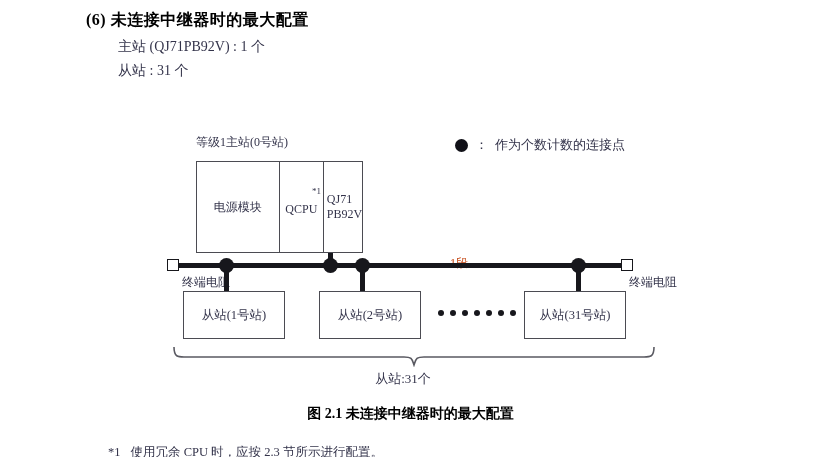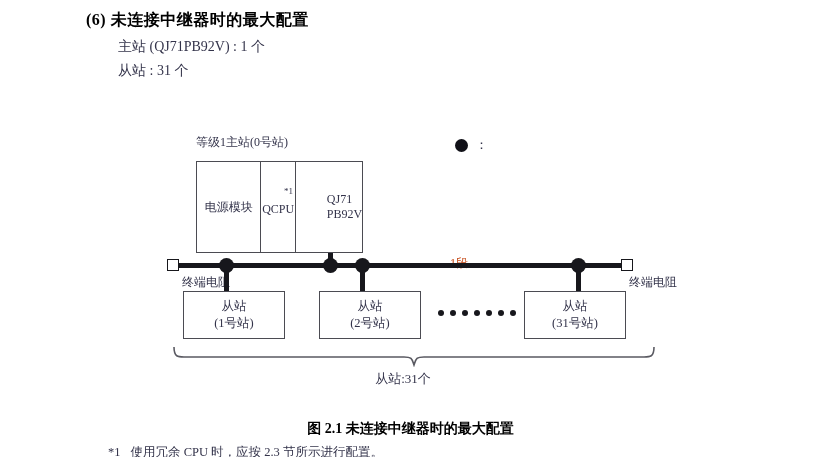--- a/index.html
+++ b/index.html
@@ -58,21 +58,21 @@
   #rack .cell{
     box-sizing:border-box;
     display:flex;align-items:center;justify-content:center;
     position:relative;
     font-size:12px;color:#33334a;
     text-align:center;
     line-height:1.25;
   }
   #cell-power{width:84px;border-right:1.6px solid #4b4b52;font-size:13px;}
   #cell-cpu{width:45px;border-right:1.6px solid #4b4b52;font-size:11px;}
-  #cell-net{width:38px;font-size:11px;justify-content:flex-start;padding-left:3px;margin-left:28px;}
+  #cell-net{width:38px;font-size:11px;justify-content:flex-start;padding-left:3px;}
   #cell-cpu .lbl{position:relative;top:2px;}
   #cpu-note{
     position:absolute;
     top:24px;right:2px;
     font-size:9px;color:#33334a;
   }
   #cell-net .lbl{text-align:left;white-space:nowrap;}
 
   
   #bus-line{
@@ -111,21 +111,21 @@
 
   #drop-1{left:224px;top:265px;height:26px;}
   #drop-2{left:360px;top:265px;height:26px;}
   #drop-31{left:576px;top:265px;height:26px;}
 
   
   .slave{
     box-sizing:border-box;
     border:1.6px solid #4b4b52;
     background:#fff;
-    display:flex;flex-direction:column;
+    display:flex;
     align-items:center;justify-content:center;
     font-size:12.5px;color:#33334a;line-height:1.35;
     text-align:center;
   }
   #slave-1{left:183px;top:291px;width:102px;height:48px;}
   #slave-2{left:319px;top:291px;width:102px;height:48px;}
   #slave-31{left:524px;top:291px;width:102px;height:48px;}
 
   #ellipsis{
     left:438px;top:310px;
@@ -140,40 +140,41 @@
   #brace{left:172px;top:345px;width:484px;height:22px;}
   #brace-label{
     left:0;right:0;top:370px;
     text-align:center;
     font-size:13px;color:#33334a;
   }
   #brace-label span{display:inline-block;margin-left:-15px;font-family:Liberation Serif, serif;}
 
   
   #caption{
-    left:0;right:0;top:420px;
+    left:0;right:0;top:405px;
     text-align:center;
     font-size:14px;font-weight:bold;color:#000;
   }
   #footnote{
     left:108px;top:424px;
     font-size:12.5px;color:#33334a;white-space:nowrap;margin-top:20px;
   }
   #footnote .mark{margin-right:10px;}
 </style>
 </head>
 <body>
 
 <div class="abs" id="heading-num">(6) 未连接中继器时的最大配置</div>
 <div class="abs" id="spec-master">主站 (QJ71PB92V) : 1 个</div>
 <div class="abs" id="spec-slave">从站 : 31 个</div>
 
 <div class="abs" id="legend">
   <span class="dot"></span>
   <span>：</span>
+  <span>作为个数计数的连接点</span>
 </div>
 
 <div class="abs" id="master-label">等级1主站(0号站)</div>
 
 <div class="abs" id="rack">
   <div class="cell" id="cell-power">
     <span>电源模块</span>
   </div>
   <div class="cell" id="cell-cpu">
     <span class="lbl">QCPU</span>

